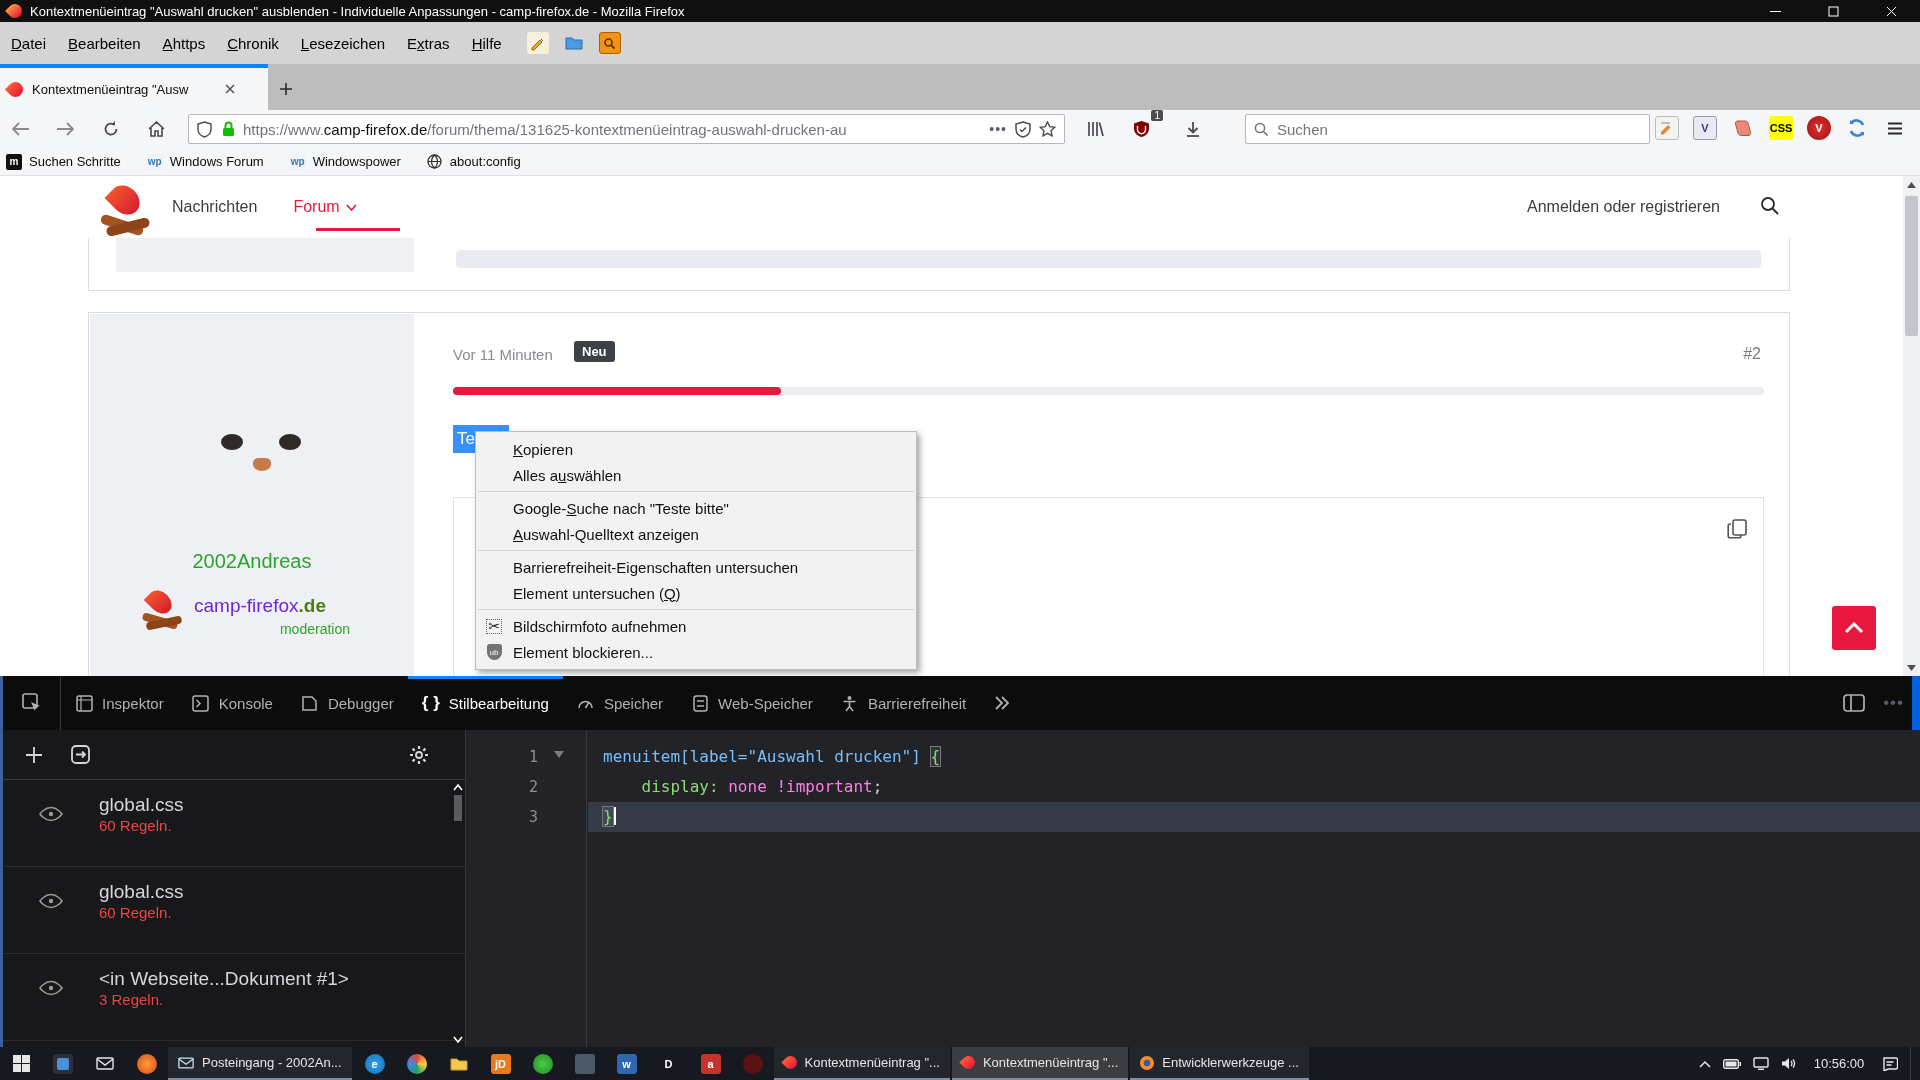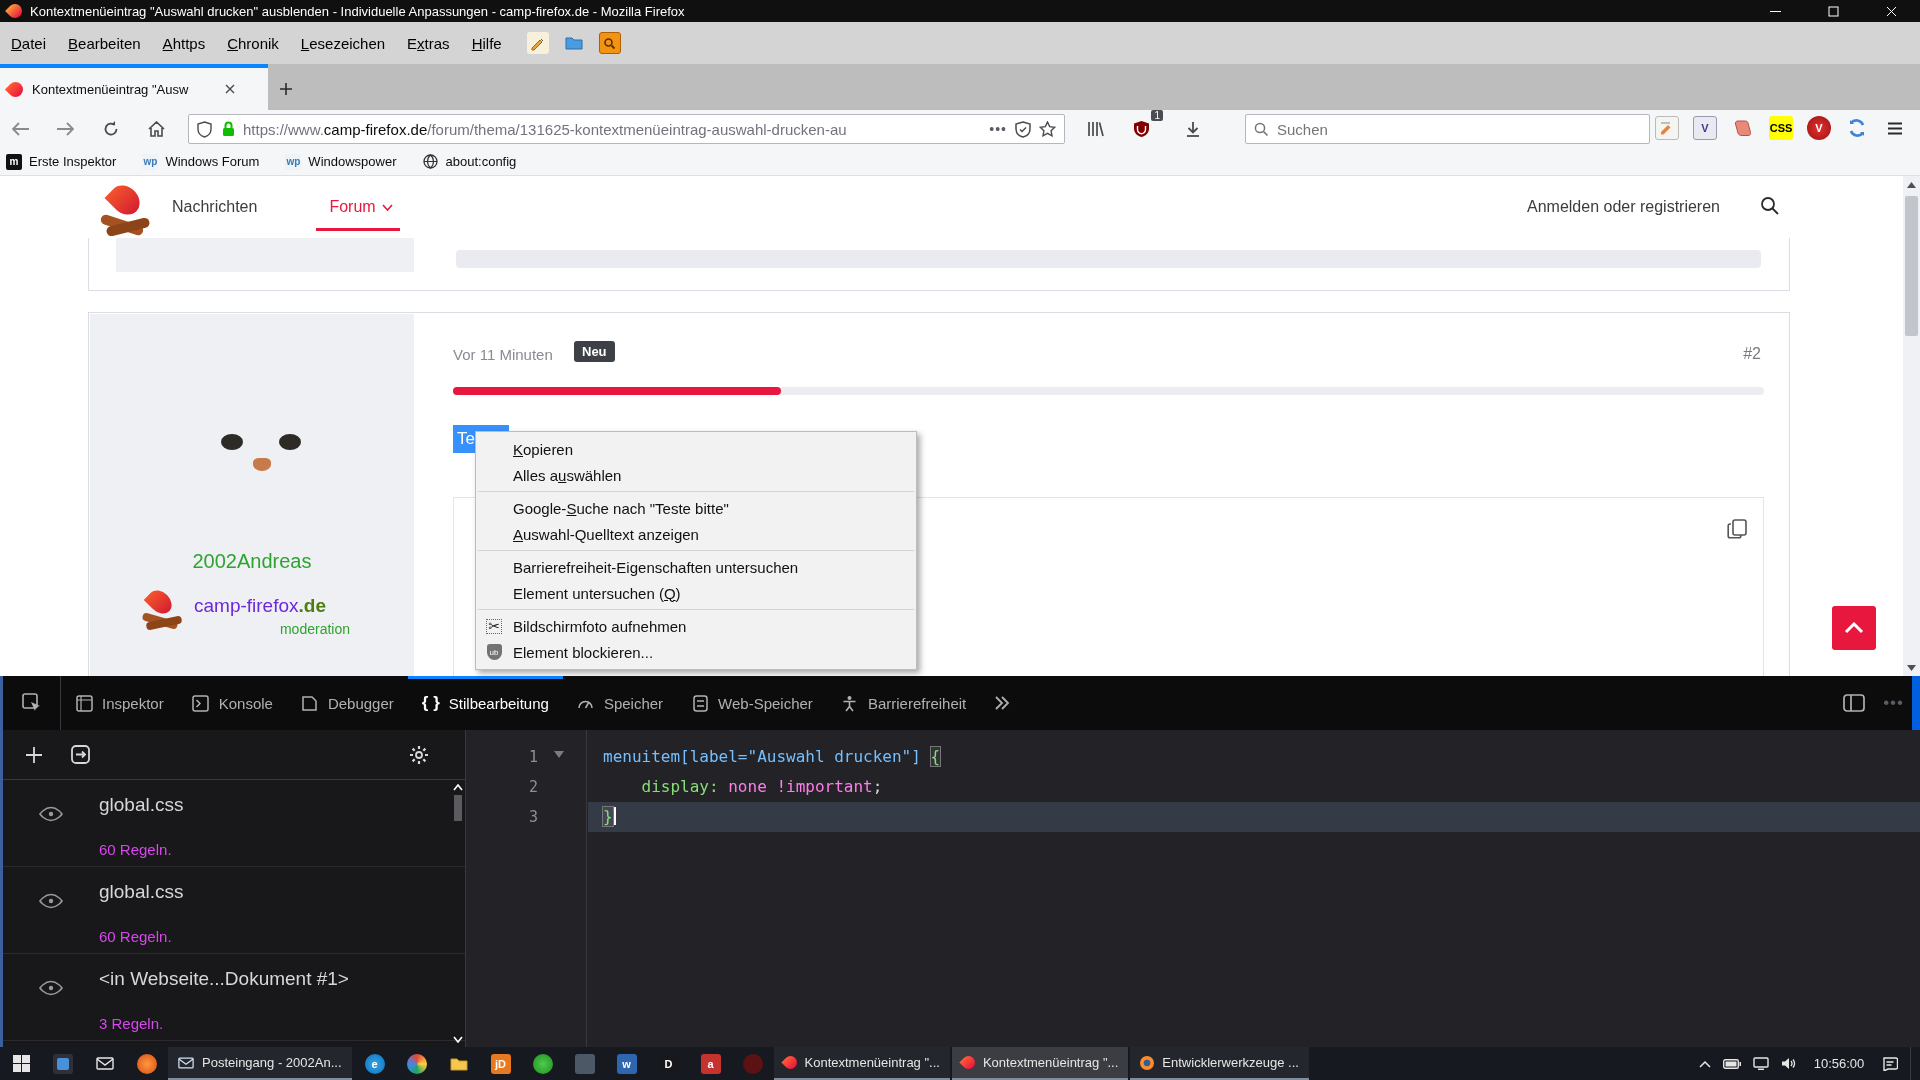--- a/index.html
+++ b/index.html
@@ -51,21 +51,21 @@
   .bmic{width:16px;height:16px;border-radius:2px;display:flex;align-items:center;justify-content:center;font-size:10px;font-weight:bold}
 
   
   .page{position:absolute;left:0;top:176px;width:1920px;height:500px;background:#fff;overflow:hidden}
   .phead{position:absolute;left:0;top:0;width:1920px;height:70px}
   .sitelogo{position:absolute;left:98px;top:8px;width:60px;height:56px}
   .slflame{position:absolute;left:14px;top:0;width:26px;height:32px;border-radius:0 50% 50% 50%;transform:rotate(-45deg);background:linear-gradient(#f3542d,#d61f30)}
   .log1,.log2{position:absolute;width:44px;height:10px;border-radius:5px;background:#a4521f}
   .log1{left:2px;top:36px;transform:rotate(18deg)}
   .log2{left:8px;top:38px;transform:rotate(-14deg);background:#8d4418}
-  .pnav{position:absolute;left:172px;top:22px;display:flex;gap:72px;font-size:16px;color:#3c3c3c;align-items:center}
+  .pnav{position:absolute;left:172px;top:22px;display:flex;gap:36px;font-size:16px;color:#3c3c3c;align-items:center}
   .forum{color:var(--brand_red,#e8173d);display:flex;align-items:center;gap:6px}
   .forumline{position:absolute;left:316px;top:52px;width:84px;height:3px;background:var(--brand_red,#e8173d)}
   .login{position:absolute;right:200px;top:22px;font-size:16px;color:#3c3c3c}
   .psearch{position:absolute;right:140px;top:20px;color:#2a2a2e}
 
   .card1{position:absolute;left:88px;top:62px;width:1702px;height:53px;border-left:1px solid #dadde4;border-right:1px solid #dadde4;border-bottom:1px solid #dadde4}
   .c1side{position:absolute;left:27px;top:0;width:298px;height:34px;background:#eef0f4}
   .c1pill{position:absolute;left:367px;top:12px;width:1305px;height:18px;background:#e9ebf1;border-radius:4px}
 
   .card2{position:absolute;left:88px;top:136px;width:1702px;height:364px;border:1px solid #dadde4;border-bottom:none}
@@ -117,21 +117,21 @@
   .brkts{font-size:17px;font-weight:bold}
   .dtright{margin-left:auto;display:flex;align-items:center;gap:18px;padding-right:8px}
   .bluesliver{width:8px;height:54px;background:#0060df}
   .dtbody{position:absolute;left:0;top:54px;right:0;bottom:0;display:flex}
 
   .sheets{position:relative;width:463px;background:#18181a;border-right:1px solid #38383d;flex:none}
   .shtb{height:50px;border-bottom:1px solid #38383d;display:flex;align-items:center;color:#d7d7db;gap:28px;padding-left:22px}
   .gear{margin-left:auto;margin-right:36px}
   .sheetrow{position:relative;padding:14px 0 0 96px;height:87px;border-bottom:1px solid #2b2b2e}
   .shname{font-size:19px;color:#d7d7db}
-  .shrules{font-size:15px;color:#d946ef;margin-top:25px}
+  .shrules{font-size:15px;color:#ef4444;margin-top:1px}
   .eye{position:absolute;left:36px;top:26px;color:#9a9a9c}
   .shscroll{position:absolute;right:0;top:50px;bottom:0;width:14px;display:flex;flex-direction:column;align-items:center;color:#ddd}
   .shthumb{width:8px;height:26px;background:#5a5a5f;margin-top:4px}
   .shdown{position:absolute;bottom:4px}
 
   .editor{position:relative;flex:1;font-family:"DejaVu Sans Mono",monospace;font-size:16px;color:#b1b1b3}
   .gutter{position:absolute;left:0;top:0;bottom:0;width:121px;border-right:1px solid #38383d}
   .lnum{position:absolute;left:0;width:72px;text-align:right;font-size:15px;color:#8f8f92;height:30px;line-height:30px}
   .fold{position:absolute;left:88px;width:0;height:0;border:5px solid transparent;border-top:7px solid #7c7c80}
   .aline{position:absolute;left:122px;right:0;height:30px;background:#343a46}
@@ -329,21 +329,21 @@
         <svg width="16" height="13" viewBox="0 0 16 13">
           <path d="M1 1.5h14M1 6.5h14M1 11.5h14" stroke="#2a2a2e" stroke-width="1.8"></path>
         </svg>
       </span>
   </div>
 </div>
 
 <div class="bookmarksbar">
   <span class="bm">
       <span class="bmic" style="background:#111;color:#fff">m</span>
-      <i>Erste Inspektor</i>
+      <i>Suchen Schritte</i>
     </span>
   <span class="bm">
       <span class="bmic" style="background:#eef3f8;color:#3c78b4">wp</span>
       <i>Windows Forum</i>
     </span>
   <span class="bm">
       <span class="bmic" style="background:#eef3f8;color:#3c78b4">wp</span>
       <i>Windowspower</i>
     </span>
   <span class="bm">

